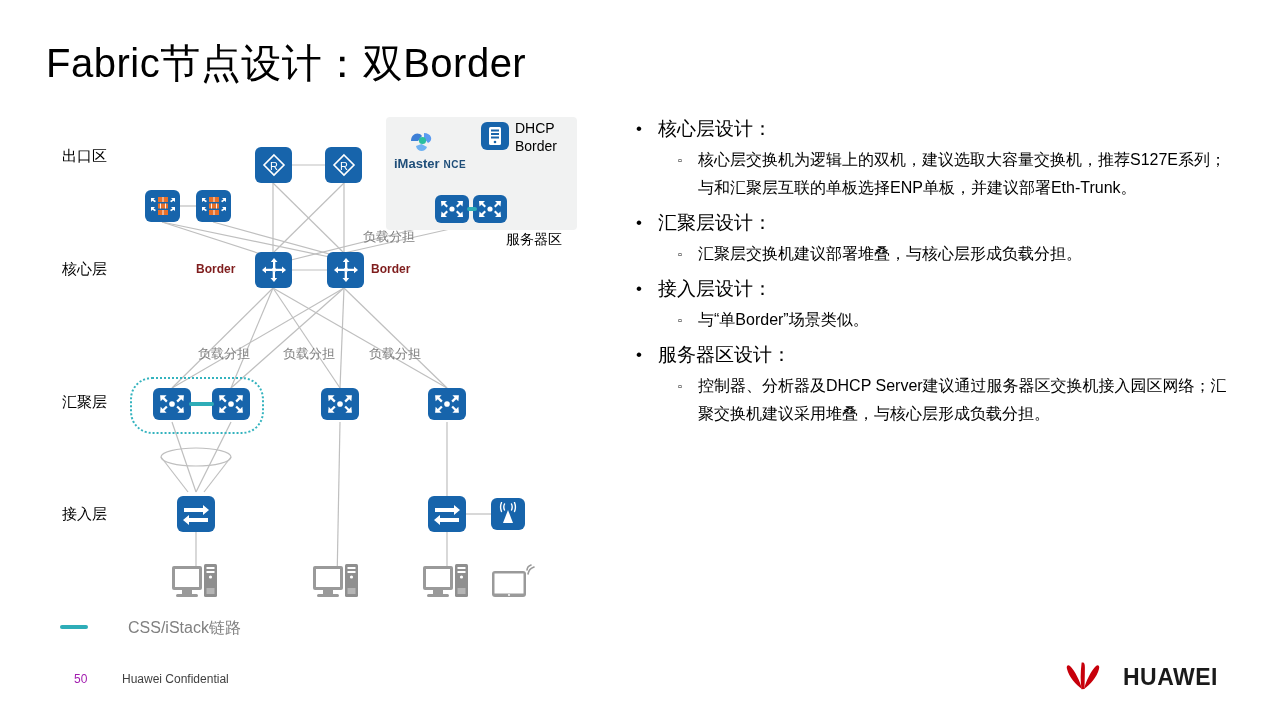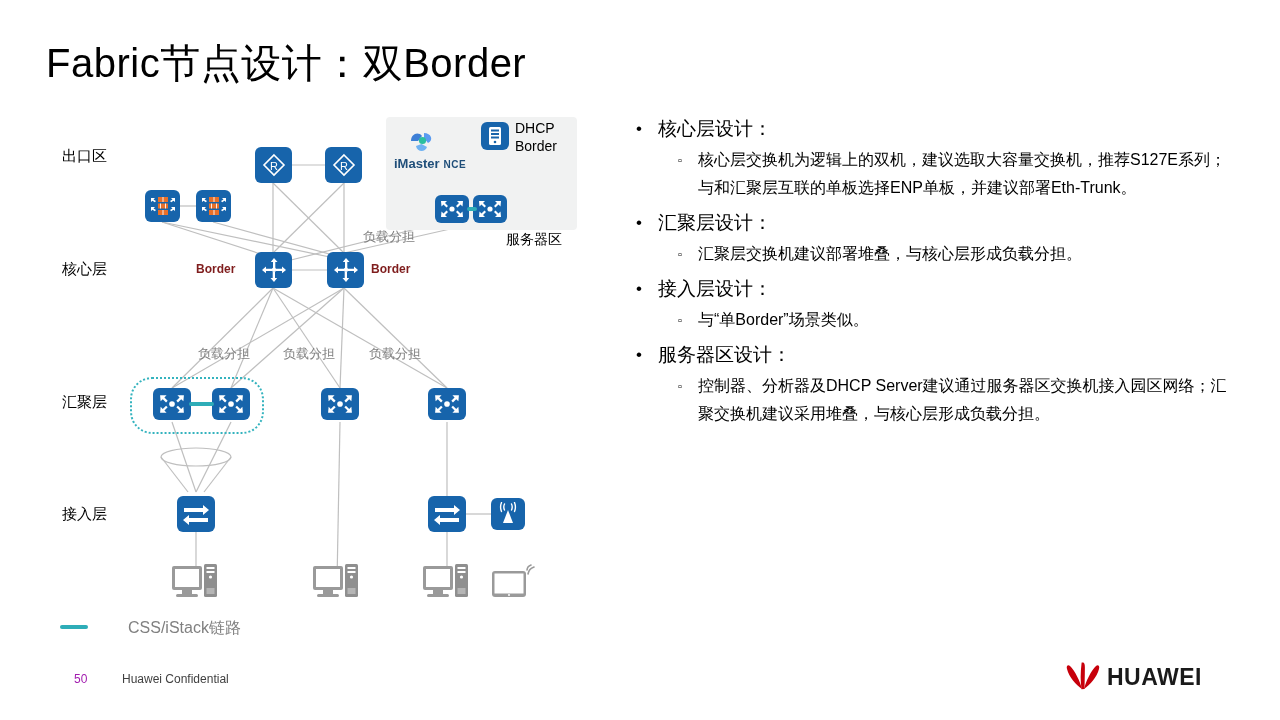--- a/index.html
+++ b/index.html
@@ -71,21 +71,21 @@
   .b1-dot{width:22px;flex:0 0 22px;font-size:17px;line-height:30px;color:#000;text-align:left;}
   .b1-txt{font-size:19px;line-height:30px;color:#000;font-weight:400;}
   .b2{display:flex;margin:2px 0 2px 42px;}
   .b2-dot{width:20px;flex:0 0 20px;font-size:11px;line-height:28px;color:#000;}
   .b2-txt{font-size:16px;line-height:28px;color:#000;max-width:540px;}
   .grp{margin-bottom:6px;}
 
   
   .f-num{position:absolute;left:74px;top:672px;font-size:12px;color:#a21caf;}
   .f-txt{position:absolute;left:122px;top:672px;font-size:12px;color:#404040;}
-  #hw{position:absolute;left:1063px;top:662px;display:flex;align-items:center;gap:4px;}
+  #hw{position:absolute;left:1063px;top:662px;display:flex;align-items:center;gap:20px;}
   .hw-text{font-size:23px;font-weight:bold;color:#1a1a1a;letter-spacing:.5px;}
 </style>
 </head>
 <body>
 
 <div id="slide">
 
   <div class="title">Fabric节点设计：双Border</div>
 
   <div id="diagram">

